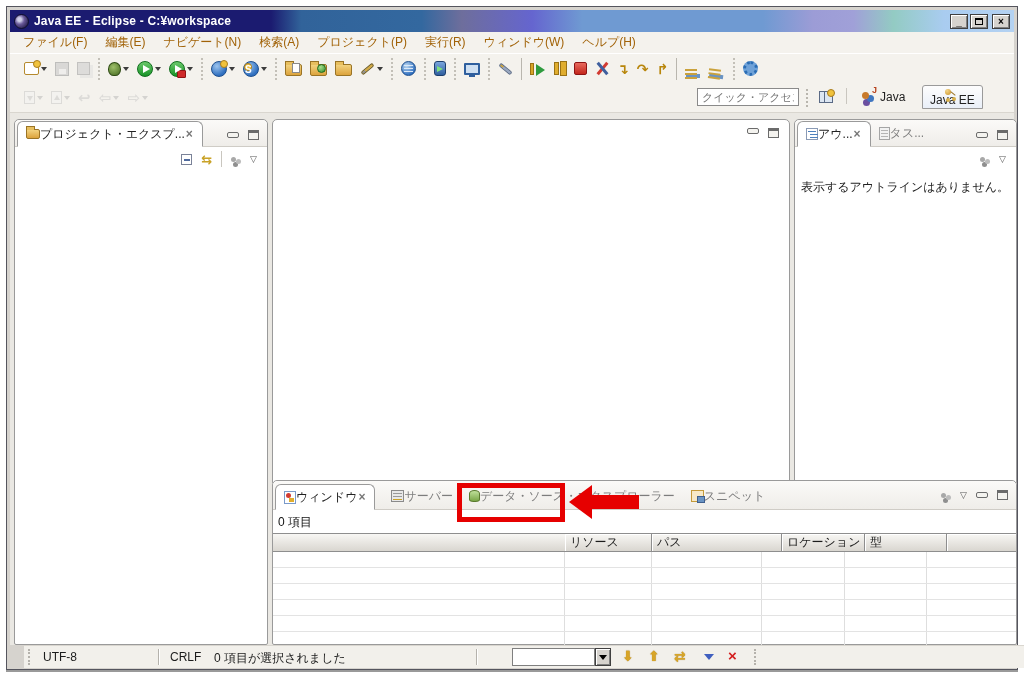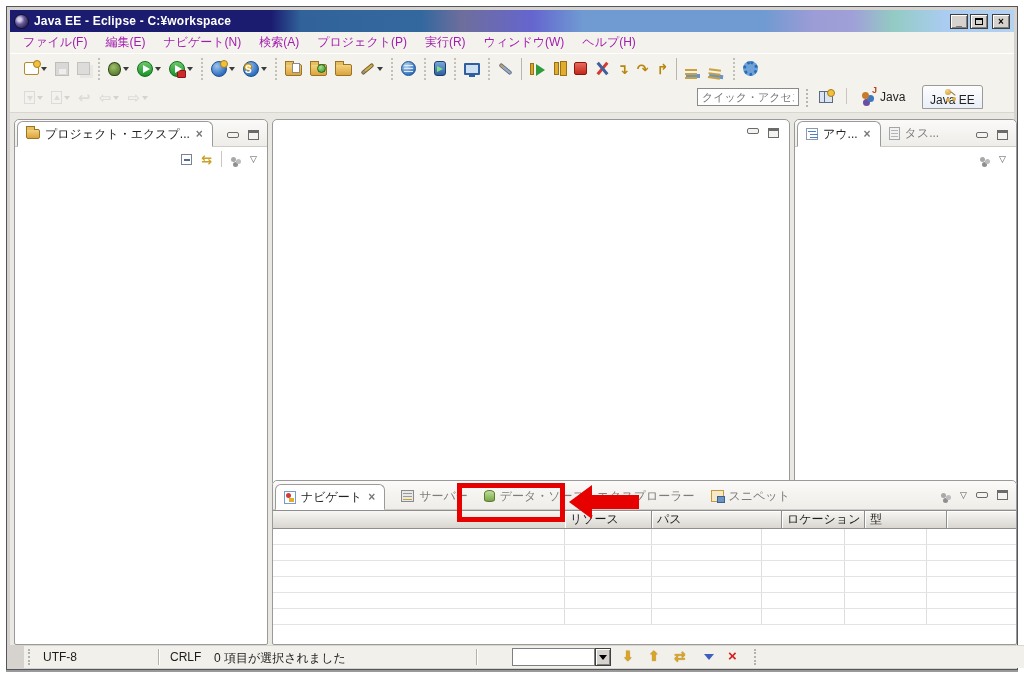--- a/index.html
+++ b/index.html
@@ -24,21 +24,21 @@
     border:1px solid #10102c; }
   .win-controls { margin-left:auto; display:flex; gap:2px; }
   .wbtn { width:18px; height:15px; background:#d6d3ce; border:1px solid #404040;
     box-shadow:inset 1px 1px 0 #fff, inset -1px -1px 0 #808080;
     font-size:10px; font-weight:bold; color:#000; text-align:center; line-height:13px; cursor:default;}
   .wbtn.close { margin-left:2px; }
 
   
   .menubar { position:absolute; left:3px; top:25px; width:1004px; height:21px;
     background:#f4f2ed; display:flex; align-items:center; padding-left:4px; }
-  .menu-item { padding:2px 9px; color:#a21caf; }
+  .menu-item { padding:2px 9px; color:#a16207; }
 
   
   .tb { position:absolute; left:3px; width:1004px; height:30px; background:#f4f2ed;
     display:flex; align-items:center; }
   .tb1 { top:46px; border-top:1px solid #fff; }
   .tb2 { top:76px; border-bottom:1px solid #d9d6cf; }
   .grp { display:flex; align-items:center; gap:6px; padding:0 7px; height:22px;
     border-left:2px dotted #c3c0b8; }
   .grp.first { border-left:none; margin-left:6px; }
   .grp.solid { border-left:1px solid #b9b6ae; }
@@ -137,21 +137,21 @@
   .i-javaee::before { content:""; position:absolute; left:0px; top:1px; width:6px; height:6px; border-radius:50%;
     background:radial-gradient(circle at 35% 30%,#f3d58a,#c99227); box-shadow:6px 7px 0 -1px #d8b04a, 0px 8px 0 -1px #d8b04a; }
   .i-javaee::after { content:""; position:absolute; left:5px; top:5px; width:6px; height:1px;
     background:#9a7425; transform:rotate(40deg); }
 
   
   .workbench { position:absolute; left:3px; top:106px; width:1004px; height:532px; background:#eae8e3; }
   .panel { position:absolute; background:#fff; border:1px solid #9a9a9a; border-radius:5px 5px 2px 2px; }
   .tabrow { position:relative; height:27px; display:flex; align-items:flex-end;
     background:linear-gradient(#fbfaf8,#efede9); border-bottom:1px solid #cfccc6; border-radius:5px 5px 0 0; }
-  .etab { display:inline-flex; align-items:center; gap:5px; height:26px; padding:0 8px;
+  .etab { display:inline-flex; align-items:center; height:26px; padding:0 8px;
     font-size:12px; color:#7d7d7d; white-space:nowrap; }
   .etab.active { background:#fff; border:1px solid #9a9a9a; border-bottom:1px solid #fff;
     border-radius:6px 6px 0 0; color:#222; margin-bottom:-1px; margin-left:2px; }
   .tab-close { color:#777; font-size:12px; font-weight:bold; padding:0 1px; }
   .panel-ctrl { margin-left:auto; display:flex; align-items:center; gap:9px; padding:0 8px 6px 0; }
   .b-min { width:12px; height:6px; border:1px solid #6b6b6b; border-radius:2px; background:#f4f3ef; }
   .b-max { width:11px; height:10px; border:1px solid #6b6b6b; border-top:3px solid #6b6b6b; background:#f4f3ef; }
   .viewbar { height:24px; display:flex; align-items:center; justify-content:flex-end; gap:9px; padding:0 10px; }
   .i-collapse { width:11px; height:11px; background:#fff; border:1px solid #7a8298; }
   .i-collapse::after { content:""; position:absolute; left:2px; top:4px; width:6px; height:2px; background:#4f6a9e; }
@@ -438,27 +438,28 @@
         </span>
         <span class="panel-ctrl">
           <span class="b-min"></span>
           <span class="b-max"></span>
         </span>
       </div>
       <div class="viewbar">
         <span class="ic i-menu"></span>
         <span class="i-vmenu">▽</span>
       </div>
+      <div style="padding:8px 6px;">表示するアウトラインはありません。</div>
     </div>
 
     <div class="panel" style="left:262px; top:367px; width:745px; height:165px;">
       <div class="tabrow" style="height:29px;">
         <span class="etab active">
           <span class="ic i-markers"></span>
-          <span>ナビゲート</span>
+          <span>ウィンドウ</span>
           <span class="tab-close">×</span>
         </span>
         <span class="etab" style="margin-left:8px;">
           <span class="ic i-server"></span>
           <span>サーバー</span>
         </span>
         <span class="etab">
           <span class="ic i-db"></span>
           <span>データ・ソース・エクスプローラー</span>
         </span>
@@ -467,20 +468,21 @@
           <span>スニペット</span>
         </span>
         <span class="panel-ctrl" style="align-self:center; padding-bottom:0;">
           <span class="ic i-menu"></span>
           <span class="i-vmenu">▽</span>
           <span class="b-min"></span>
           <span class="b-max"></span>
         </span>
       </div>
 
+      <div class="items-label">0 項目</div>
 
       <div class="mtable">
         <div class="mhead">
           <span class="mh" style="width:292px;margin-top:44px;">
               <span>説明</span>
               <span class="sort"></span>
             </span>
           <span class="mh" style="width:87px;">
               <span>リソース</span>
             </span>

